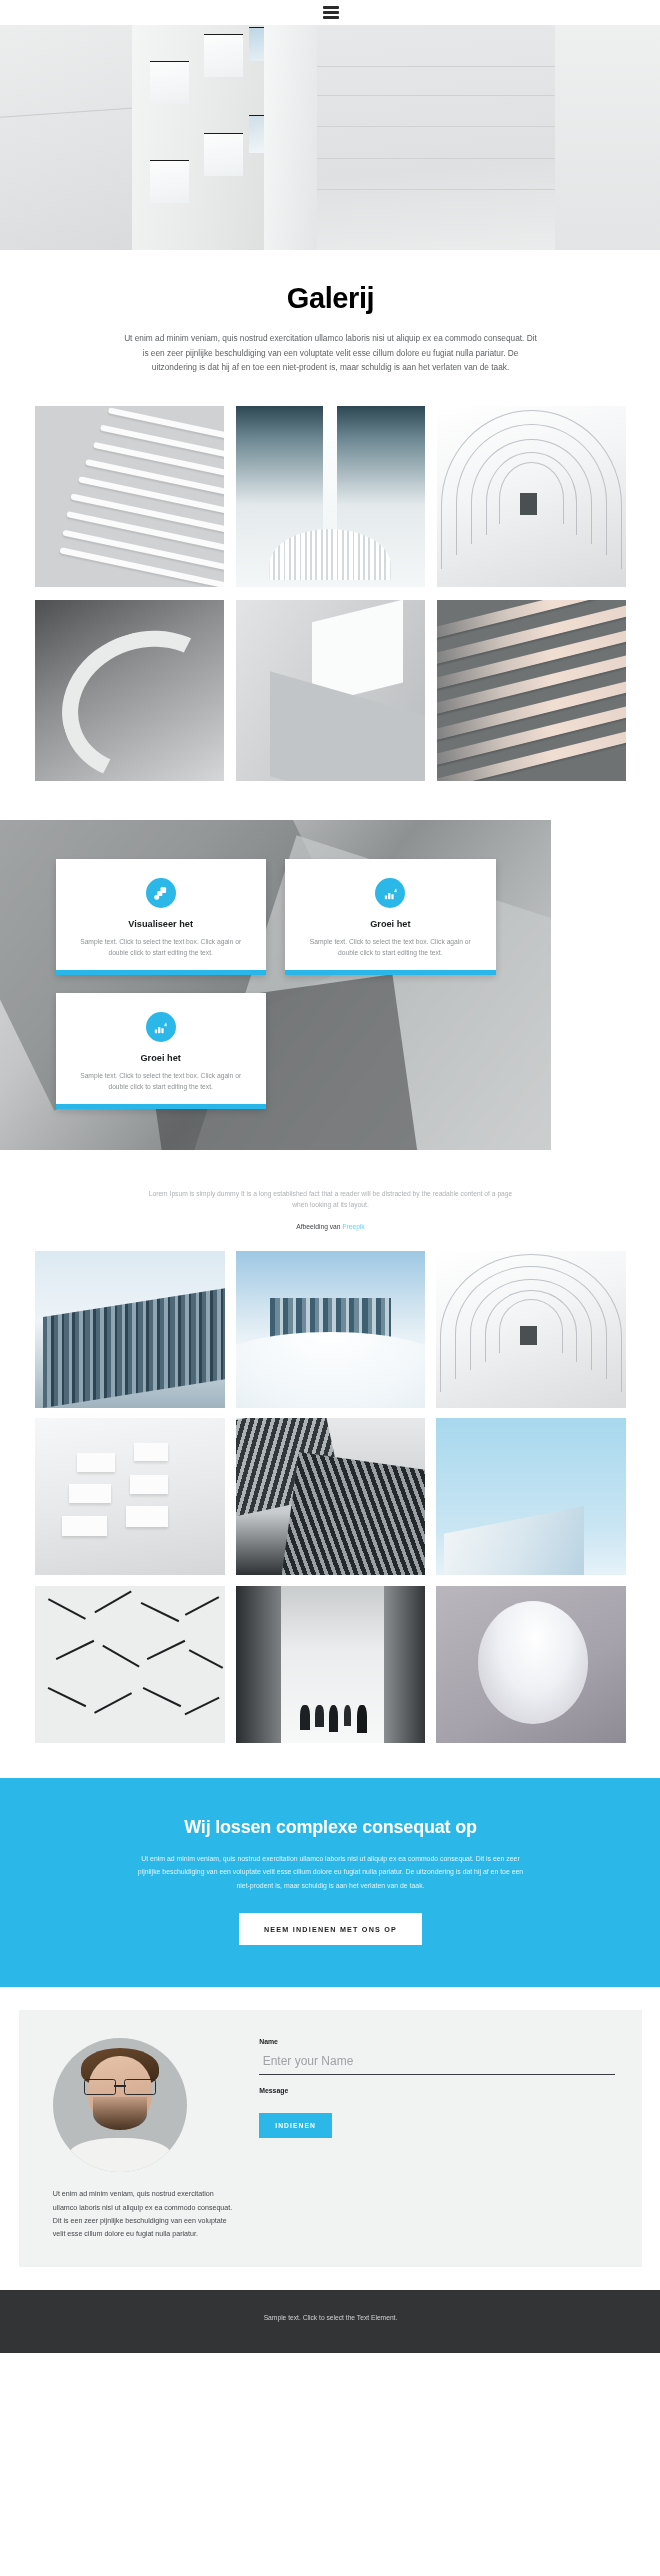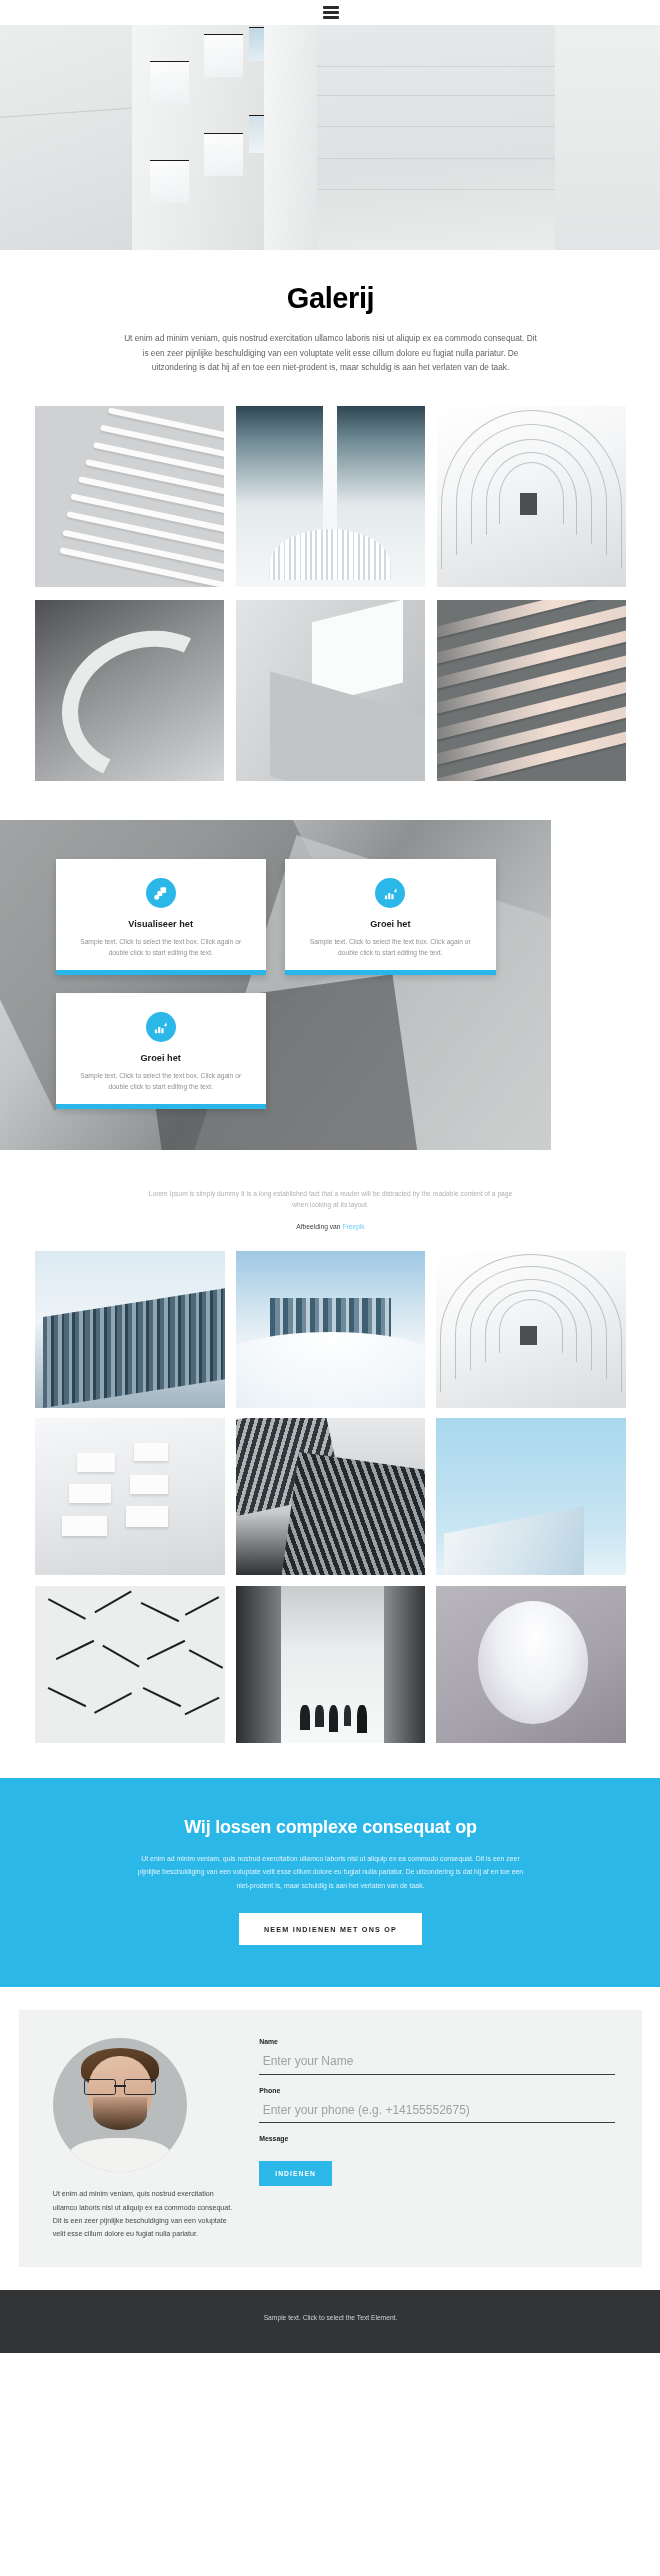--- a/index.html
+++ b/index.html
@@ -526,24 +526,20 @@
       <p>Ut enim ad minim veniam, quis nostrud exercitation ullamco laboris nisi ut aliquip ex ea commodo consequat. Dit is een zeer pijnlijke beschuldiging van een voluptate velit esse cillum dolore eu fugiat nulla pariatur.</p>
     </div>
 
     <form class="contact-right">
       <div class="field">
         <label>Name</label>
         <input type="text" placeholder="Enter your Name" style="">
       </div>
 
 
-      <div class="field">
-        <label>Phone</label>
-        <input type="text" placeholder="Enter your phone (e.g. +14155552675)" style="">
-      </div>
 
       <div class="field">
         <label>Message</label>
       </div>
 
       <button type="button" class="submit-btn">INDIENEN</button>
     </form>
   </section>
 </div>
 

